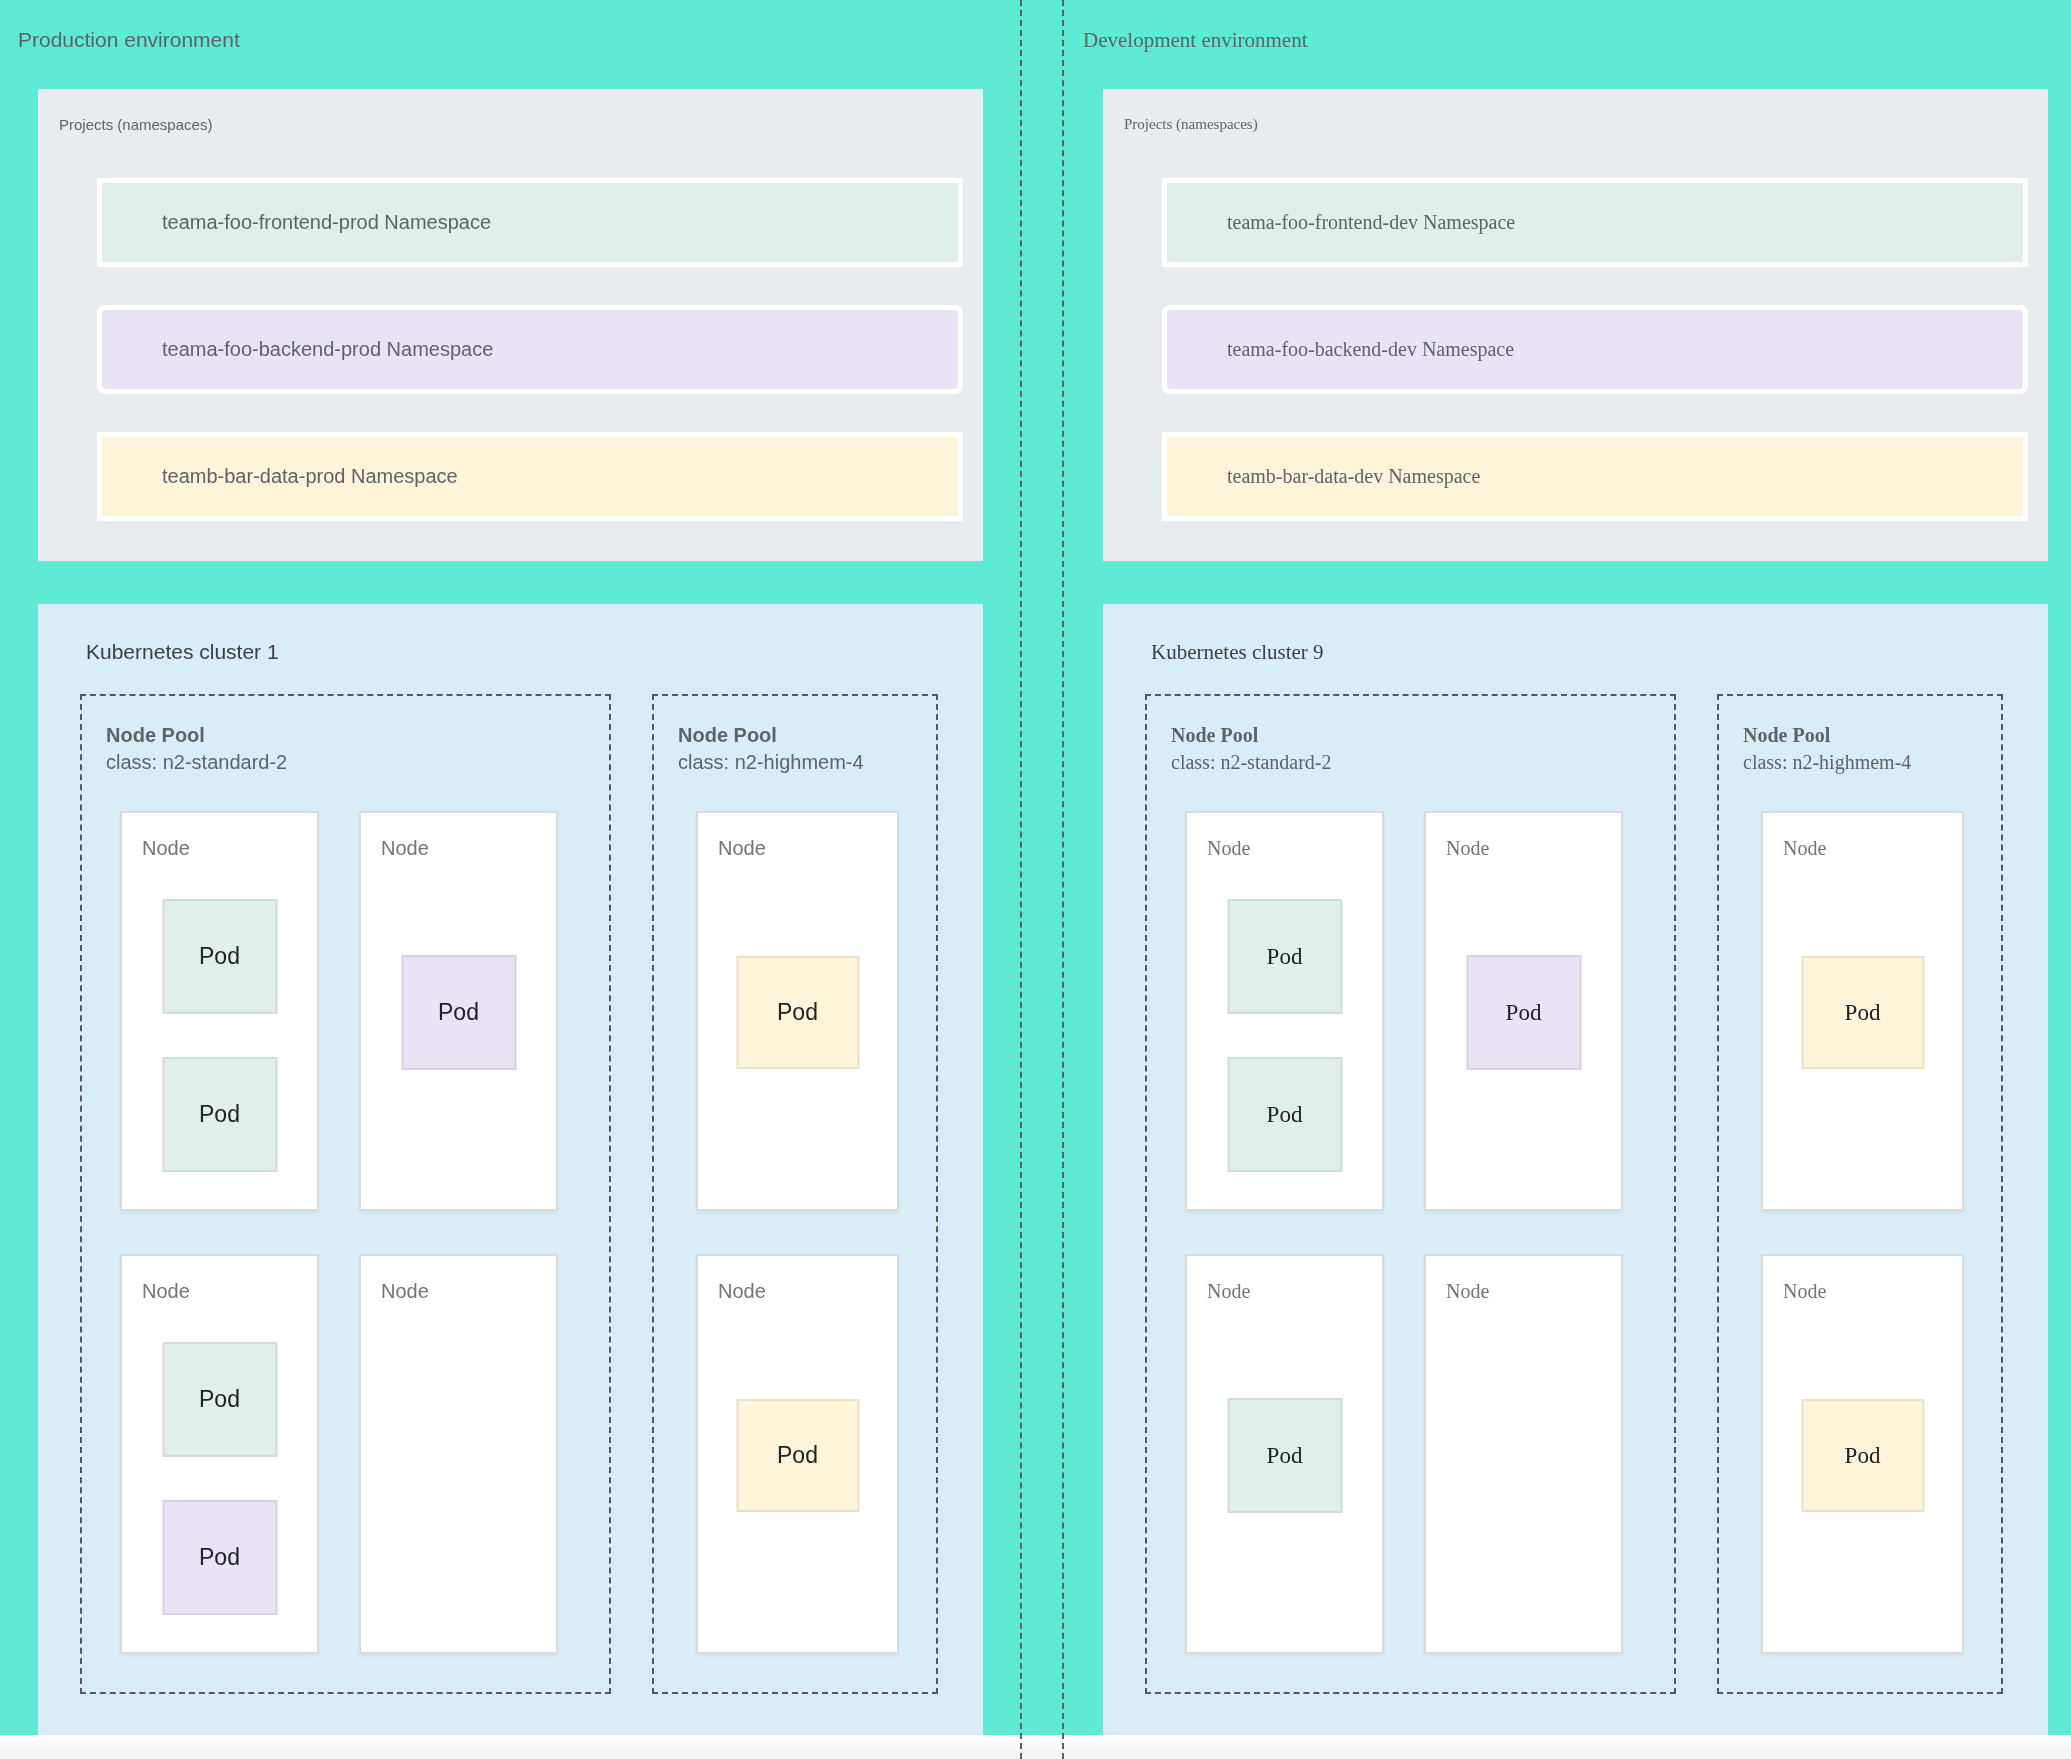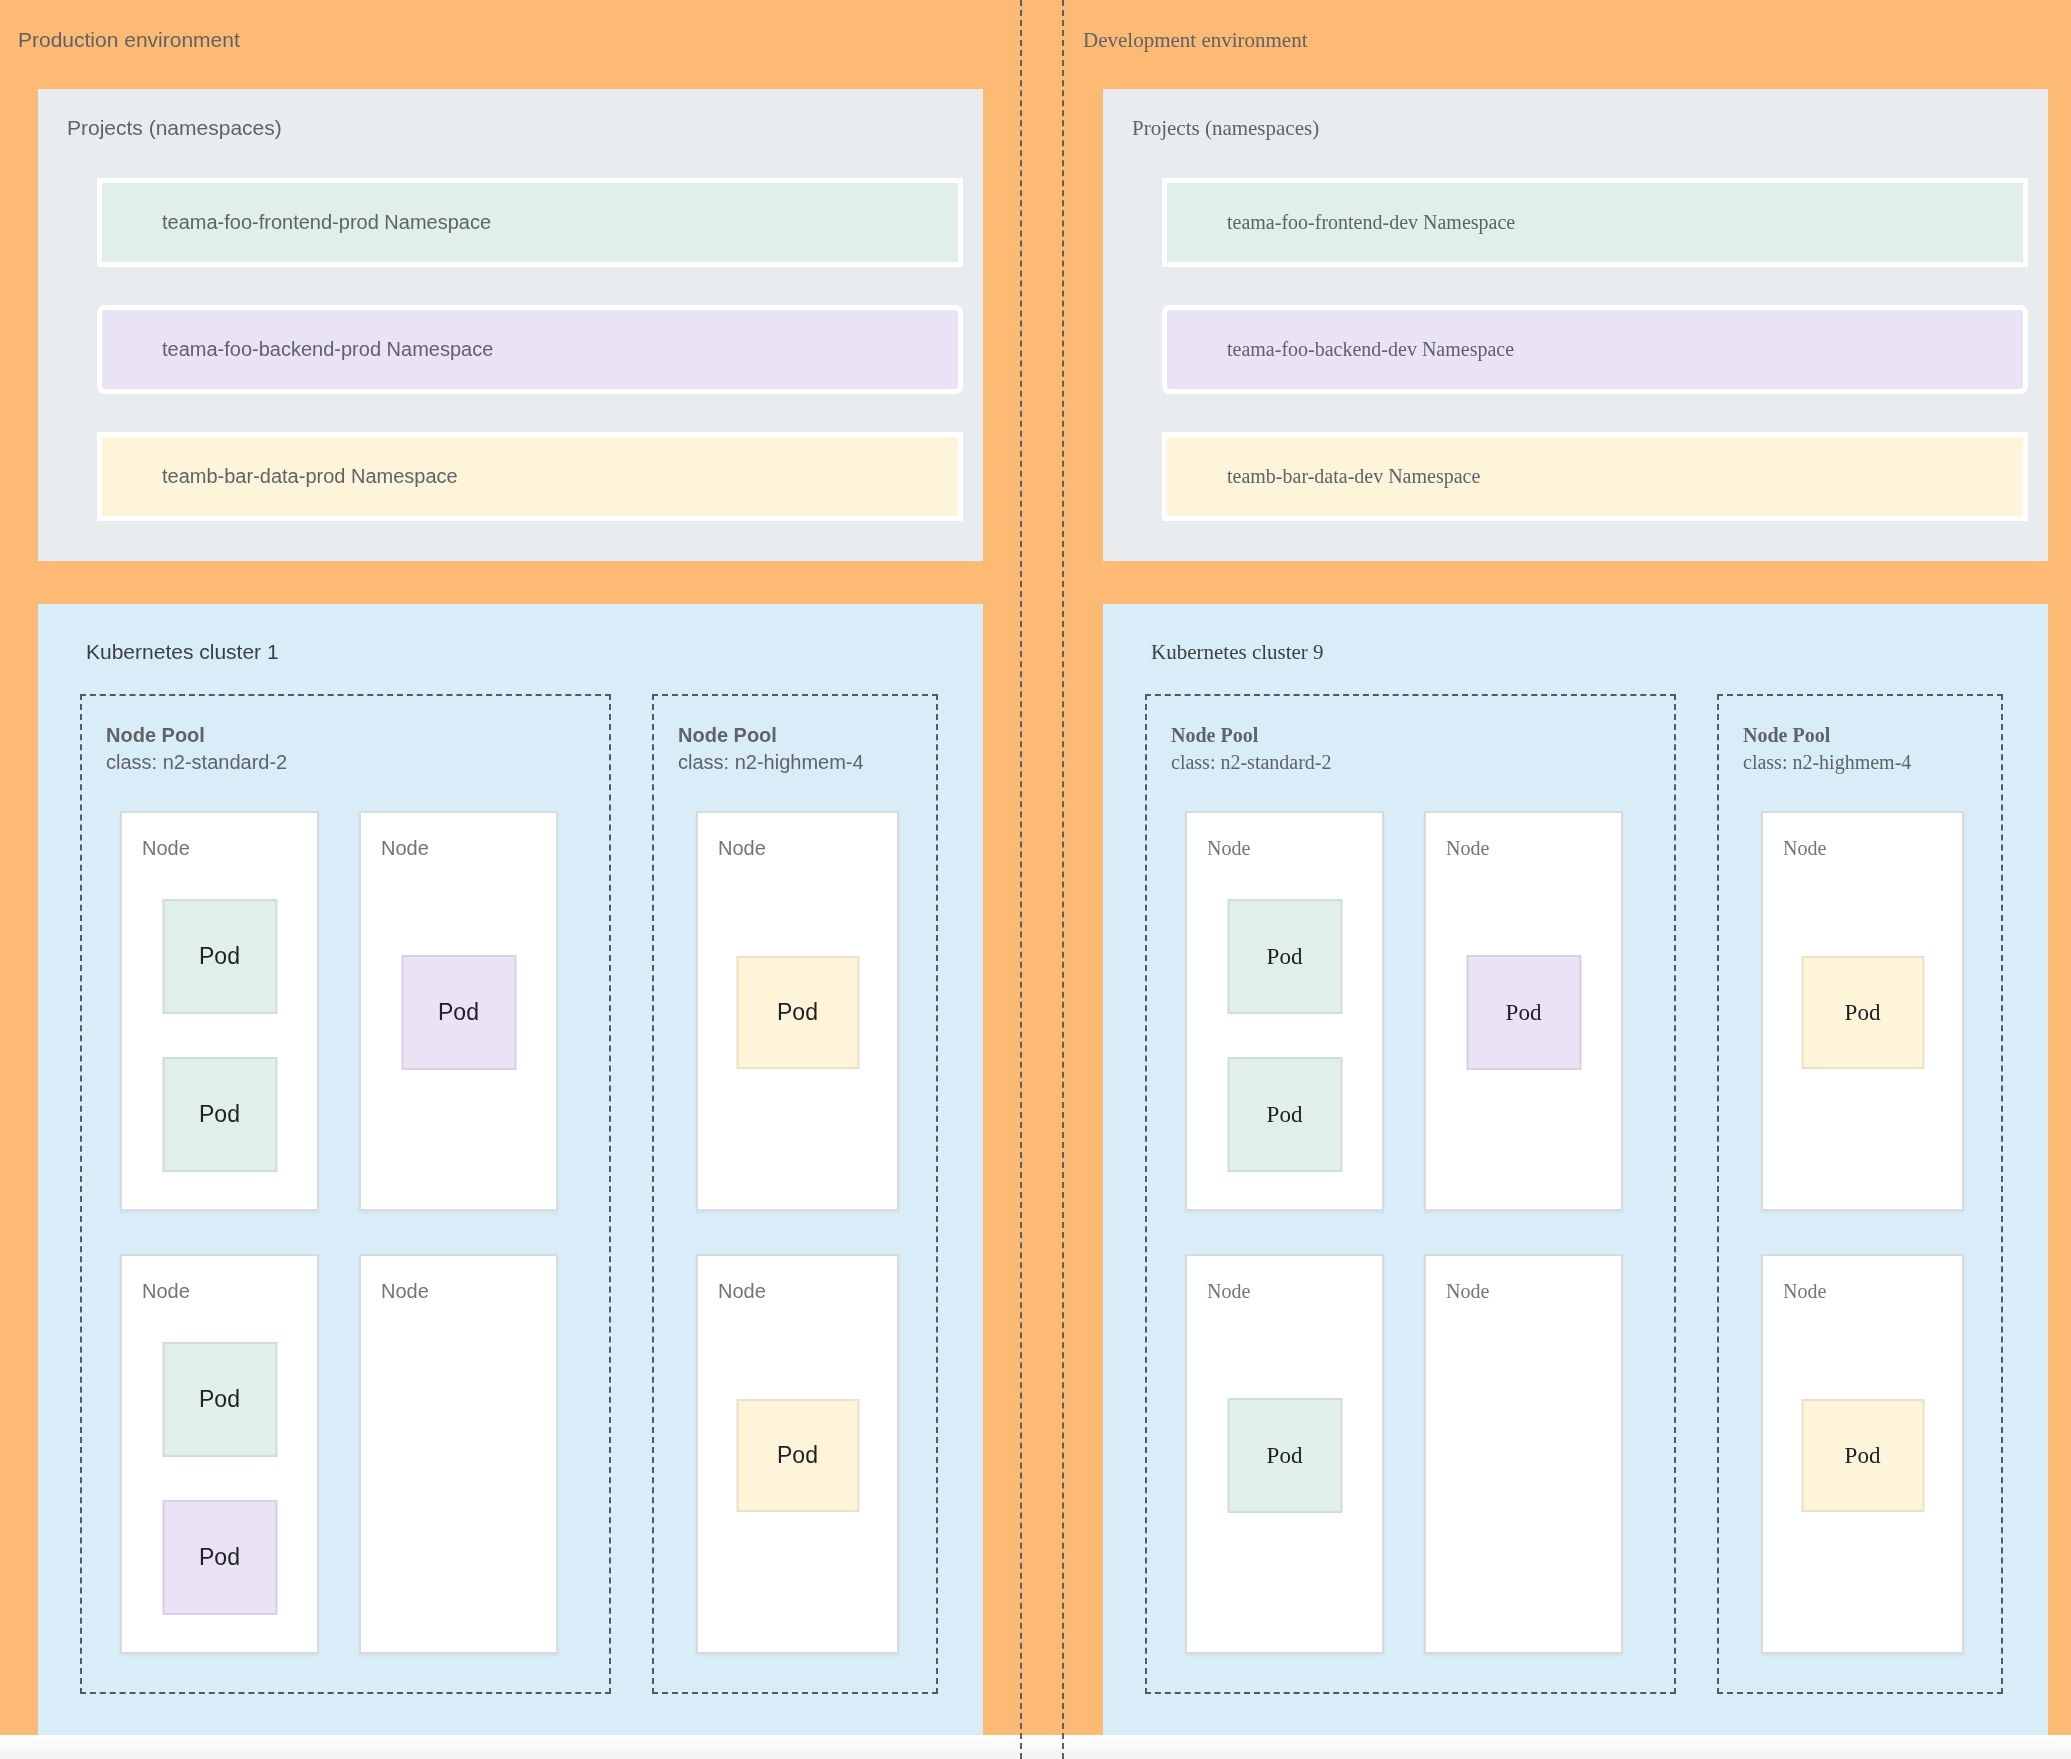--- a/index.html
+++ b/index.html
@@ -1,33 +1,33 @@
 <!DOCTYPE html>
 <html><head>
 <meta charset="utf-8">
 <style>
   html,body{margin:0;padding:0;background:#ffffff;}
   body{font-family:"Liberation Sans","DejaVu Sans",sans-serif;}
-  .canvas{position:relative;width:2072px;height:1759px;background:#fdba74;overflow:hidden;}
+  .canvas{position:relative;width:2072px;height:1759px;background:#5eead4;overflow:hidden;}
 
   .divider-line{position:absolute;top:0;height:1759px;width:0;border-left:2px dashed #5b6065;z-index:5;}
   .divider-line.d1{left:1020px;}
   .divider-line.d2{left:1062px;}
 
   .bottom-strip{position:absolute;left:0;top:1735px;width:2072px;height:24px;
     background:linear-gradient(#fdfdfd,#f2f3f5);z-index:1;}
 
   .env{position:absolute;top:0;width:965px;height:1759px;}
   .env.prod{left:18px;}
   .env.dev{left:1083px;font-family:Liberation Serif, serif;}
 
   .env-title{position:absolute;left:0;top:28px;font-size:21px;color:#5f6368;white-space:nowrap;}
 
   .projects-box{position:absolute;left:20px;top:89px;width:945px;height:472px;background:#e9ecee;}
-  .projects-label{position:absolute;left:21px;top:27px;font-size:21px;color:#5f6368;white-space:nowrap;margin-left:8px;}
+  .projects-label{position:absolute;left:21px;top:27px;font-size:15px;color:#5f6368;white-space:nowrap;}
 
   .ns-bar{position:absolute;left:59px;width:866px;height:89px;border:5px solid #ffffff;
     box-sizing:border-box;display:flex;align-items:center;}
   .ns-bar.n1{top:89px;}
   .ns-bar.n2{top:216px;border-radius:8px;}
   .ns-bar.n3{top:343px;}
   .ns-label{padding-left:18px;font-size:20px;color:#5f6368;white-space:nowrap;margin-left:42px;}
 
   .cluster-box{position:absolute;left:20px;top:604px;width:945px;height:1131px;background:#d9edf8;}
   .cluster-label{position:absolute;left:48px;top:36px;font-size:21px;color:#3c4043;white-space:nowrap;}

